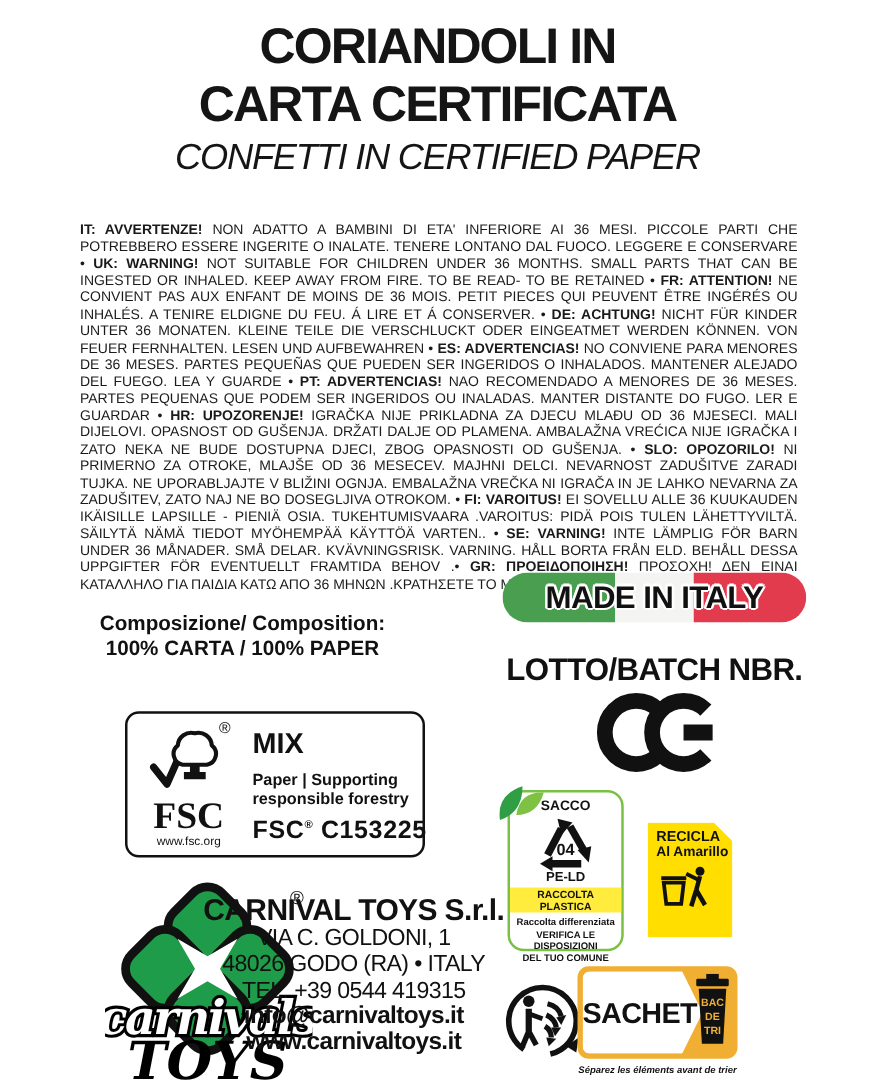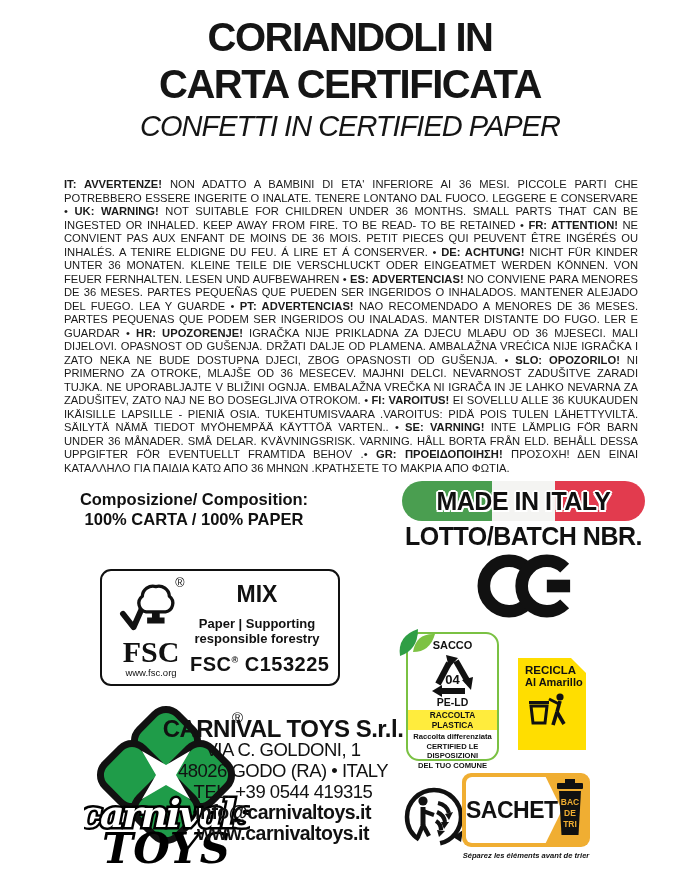--- a/index.html
+++ b/index.html
@@ -19,33 +19,33 @@
   #warnings b{font-weight:700;}
 
   
   #composition{top:489px;left:78px;width:232px;text-align:center;
                font-size:16.5px;line-height:20px;font-weight:800;}
 
   #fsc-box{top:569px;left:100px;width:236px;height:113px;border:2.5px solid #111;border-radius:11px;}
   #fsc-left{position:absolute;left:6px;top:4px;width:86px;text-align:center;}
   #fsc-brand{font-family:"Liberation Serif",serif;font-weight:700;font-size:30px;line-height:30px;margin-top:-2px;}
   #fsc-url{font-size:9.5px;letter-spacing:0;}
-  #fsc-right{position:absolute;left:88px;top:4px;width:134px;text-align:center;}
+  #fsc-right{position:absolute;left:100px;top:4px;width:134px;text-align:left;}
   #fsc-mix{font-size:23px;font-weight:600;margin-top:6px;}
   #fsc-tagline{font-size:13px;line-height:15px;font-weight:700;margin-top:8px;}
   #fsc-code{font-size:20px;font-weight:700;margin-top:7px;letter-spacing:.5px;}
   #fsc-code sup{font-size:9px;}
 
   #company{top:718px;left:162px;width:242px;text-align:center;line-height:21px;}
   .co-name{font-size:24px;font-weight:700;letter-spacing:-.5px;}
   .co-line{font-size:18.5px;font-weight:500;letter-spacing:-.5px;}
   .co-bold{font-size:19.5px;font-weight:800;letter-spacing:-.5px;}
 
   
-  #miy{top:481px;left:402px;width:243px;height:40px;border-radius:20px;overflow:hidden;}
+  #miy{top:458px;left:402px;width:243px;height:40px;border-radius:20px;overflow:hidden;}
   #miy .stripe{position:absolute;top:0;height:40px;}
   #miy .g{left:0;width:37%;background:var(--flag-green);}
   #miy .w{left:37%;width:26%;background:var(--flag-white);}
   #miy .r{left:63%;width:37%;background:var(--flag-red);}
   #miy-text{position:absolute;top:0;left:0;width:100%;height:40px;line-height:40px;text-align:center;
             font-size:25px;font-weight:800;letter-spacing:-.5px;color:#111;
             text-shadow:-2px 0 #fff,2px 0 #fff,0 -2px #fff,0 2px #fff,-1.5px -1.5px #fff,1.5px 1.5px #fff,-1.5px 1.5px #fff,1.5px -1.5px #fff;}
 
   #lotto{top:522px;left:402px;width:243px;text-align:center;font-size:25px;font-weight:800;letter-spacing:-.5px;}
 
@@ -156,21 +156,21 @@
           <polygon points="17,3 29,6 20,16"></polygon>
           <polygon points="44,25 42,38 33,28"></polygon>
           <polygon points="13,33 13,45 3,39"></polygon>
         </g>
       </svg>
       <div id="resin-num">04</div>
     </div>
     <div id="resin-label">PE-LD</div>
     <div id="sacco-highlight">RACCOLTA PLASTICA</div>
     <div class="sacco-small">Raccolta differenziata</div>
-    <div class="sacco-small">CERTIFIED LE DISPOSIZIONI</div>
+    <div class="sacco-small">VERIFICA LE DISPOSIZIONI</div>
     <div class="sacco-small">DEL TUO COMUNE</div>
   </div>
 
   <div class="abs" id="recicla">
     <div id="recicla-l1">RECICLA</div>
     <div id="recicla-l2">Al Amarillo</div>
     <svg width="46" height="36" viewBox="0 0 46 36">
       <path d="M4,14 h16 l-2,17 h-12 Z" fill="none" stroke="#111" stroke-width="3"></path>
       <line x1="2" y1="10.5" x2="22" y2="10.5" stroke="#111" stroke-width="3"></line>
       <circle cx="33" cy="5" r="3.6" fill="#111"></circle>

